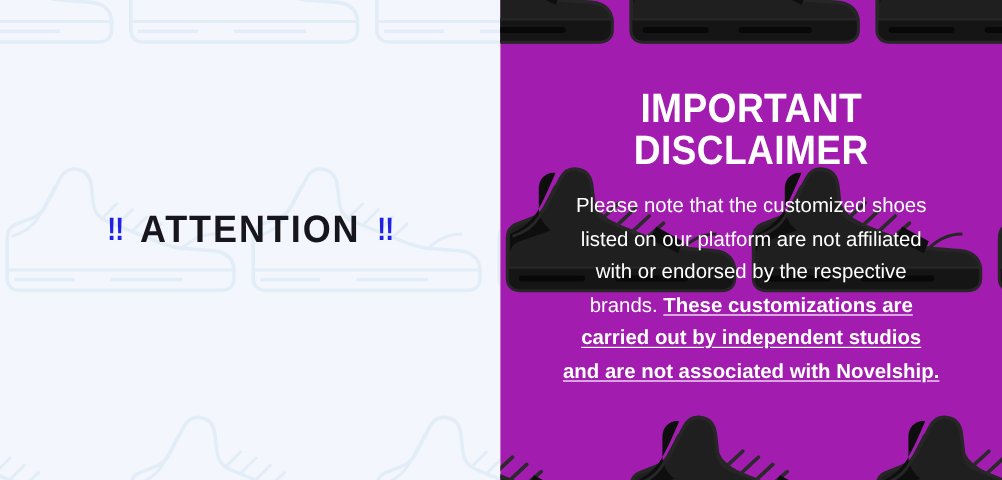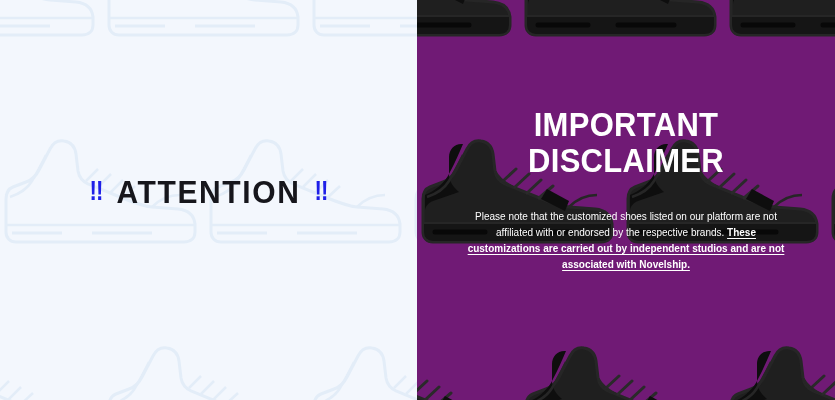--- a/index.html
+++ b/index.html
@@ -25,21 +25,21 @@
     width: 417px;
     height: 400px;
     background: #f3f7fd;
     overflow: hidden;
     flex: 0 0 auto;
   }
   .panel-right {
     position: relative;
     width: 418px;
     height: 400px;
-    background: #701a75;
+    background: #a21caf;
     overflow: hidden;
     flex: 0 0 auto;
   }
 
   
   .pattern {
     position: absolute;
     inset: -40px -40px -40px -40px;
     pointer-events: none;
   }
@@ -104,23 +104,23 @@
   
   .body-left {
     margin: 0;
     text-align: center;
     font-size: 12.8px;
     line-height: 1.62;
     color: #26262c;
     max-width: 300px;
   }
   .body-right {
-    margin: 16px;
+    margin: 0;
     text-align: center;
-    font-size: 10px;
+    font-size: 17px;
     line-height: 1.62;
     color: #ffffff;
     max-width: 318px;
   }
   .em-underline {
     font-weight: bold;
     text-decoration: underline;
     text-underline-offset: 2px;
   }
 </style>

